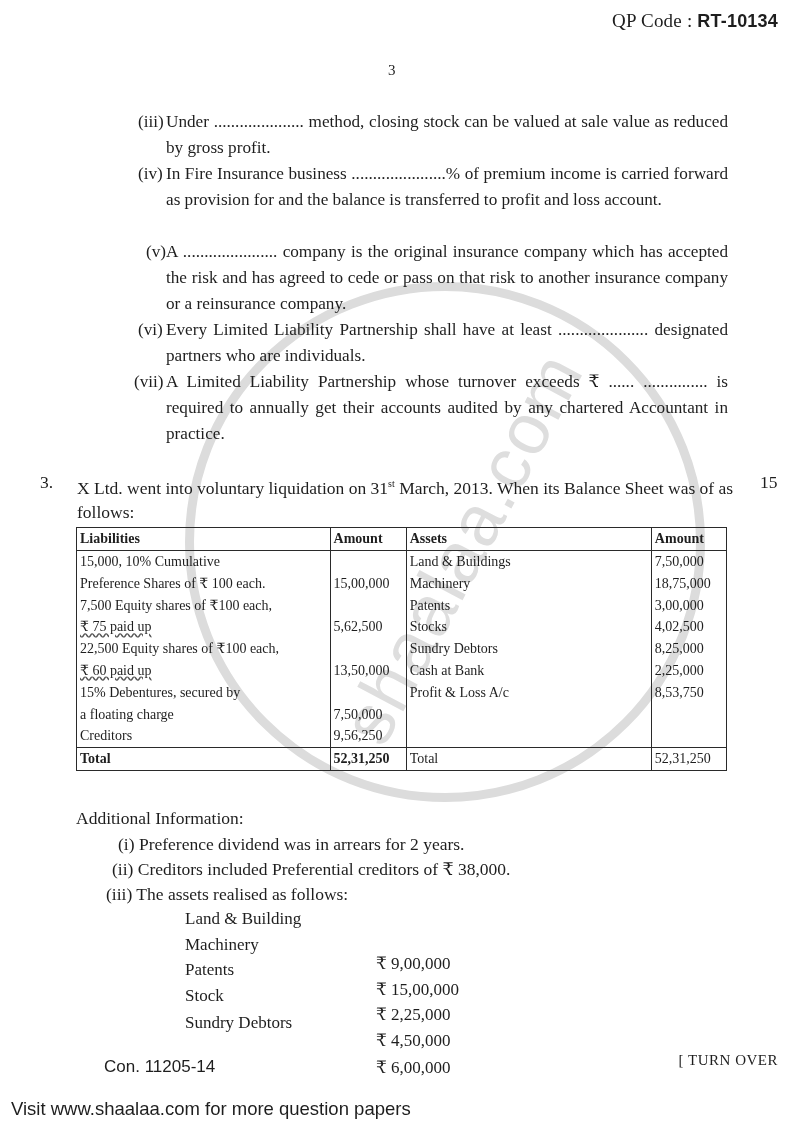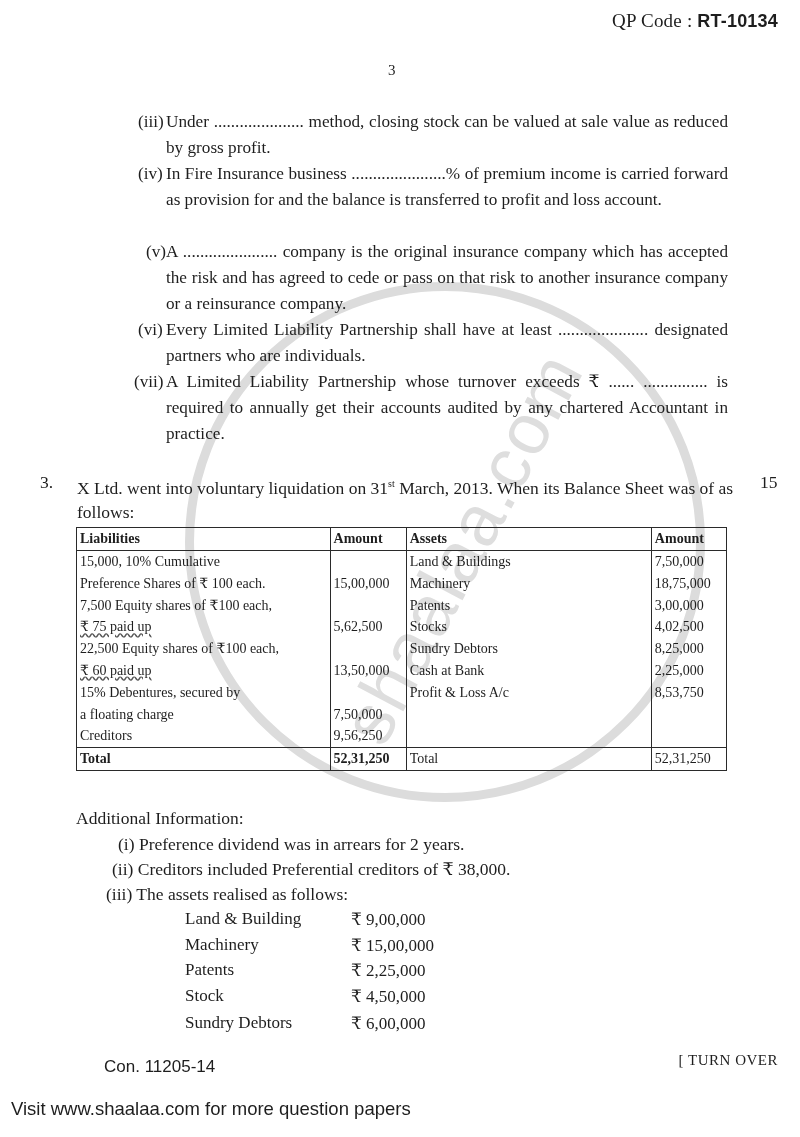--- a/index.html
+++ b/index.html
@@ -48,21 +48,21 @@
     table.bs tr.total td { border-top: 1.5px solid #2a2a2a; height: 22px; }
     table.bs tr.total td.bold { font-weight: bold; }
     .col-l { width: 243px; } .col-la { width: 73px; }
     .col-a { width: 235px; } .col-aa { width: 72px; }
     .uline { text-decoration: underline; text-decoration-style: wavy; text-decoration-color: #555; }
 
     .add-info { left: 76px; top: 808px; font-size: 17.5px; }
     .info-item { position: absolute; font-size: 17.5px; line-height: 24px; }
     .realised-row { position: absolute; left: 185px; font-size: 17px; width: 300px; }
     .realised-row .name { position: absolute; left: 0; }
-    .realised-row .amt { position: absolute; left: 166px; }
+    .realised-row .amt { position: absolute; left: 191px; margin-top: 44px; }
 
     .con-code { left: 104px; top: 1057px; font-family: "Liberation Sans", sans-serif; font-size: 17px; }
     .turn-over { right: 22px; top: 1052px; font-size: 15px; letter-spacing: 0.5px; }
     .visit { left: 11px; top: 1098px; font-family: "Liberation Sans", sans-serif; font-size: 18.5px; }
 
     .watermark {
       position: absolute; left: 185px; top: 282px; width: 520px; height: 520px;
       border-radius: 50%; border: 9px solid #dcdcdc; box-sizing: border-box;
       pointer-events: none;
     }

